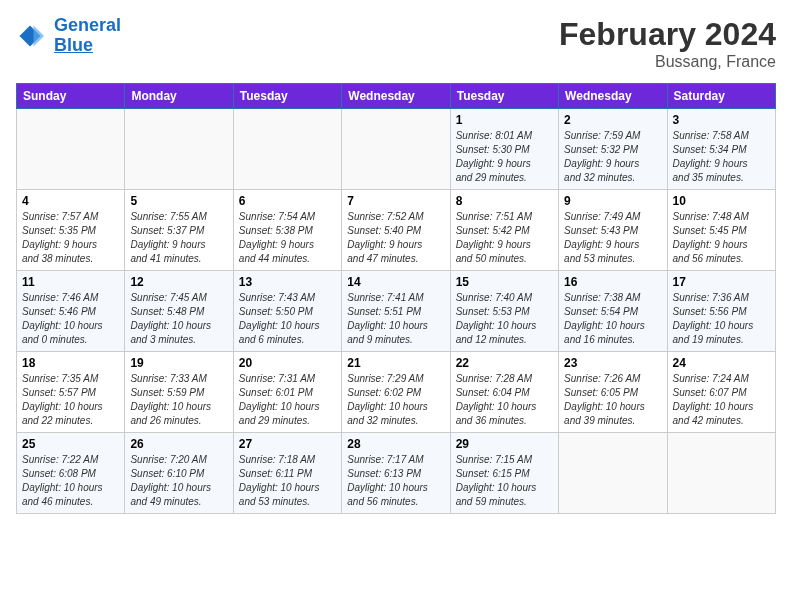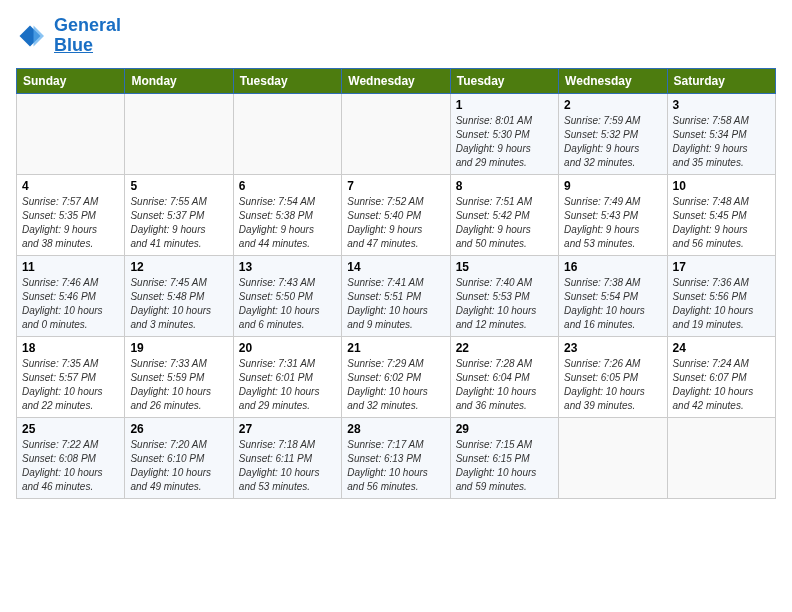--- a/index.html
+++ b/index.html
@@ -42,21 +42,21 @@
       font-size: 16px;
       font-weight: normal;
       color: #555;
     }
     table {
       width: 100%;
       border-collapse: collapse;
       font-size: 11px;
     }
     thead tr th {
-      background: #4d7c0f;
+      background: #6d28d9;
       color: #fff;
       padding: 5px 6px;
       text-align: left;
       font-size: 12px;
       font-weight: bold;
       border: 1px solid #2e6db4;
     }
     tbody tr td {
       border: 1px solid #ccc;
       vertical-align: top;
@@ -88,20 +88,24 @@
   <div class="logo">
     <svg class="logo-icon" viewBox="0 0 32 32">
       <polygon points="16,4 28,16 16,28 4,16" fill="#1a6fc4"></polygon>
       <polygon points="20,4 32,16 20,28" fill="#5aabee" opacity="0.7"></polygon>
     </svg>
     <div class="logo-text">
       <div><span>General</span></div>
       <div><span style="color:#1a6fc4;text-decoration:underline;">Blue</span></div>
     </div>
   </div>
+  <div class="title-block">
+    <h1>February 2024</h1>
+    <h2>Bussang, France</h2>
+  </div>
 </div>
 
 <table>
   <thead>
     <tr>
     <th>Sunday</th>
         <th>Monday</th>
         <th>Tuesday</th>
         <th>Wednesday</th>
         <th>Tuesday</th>

